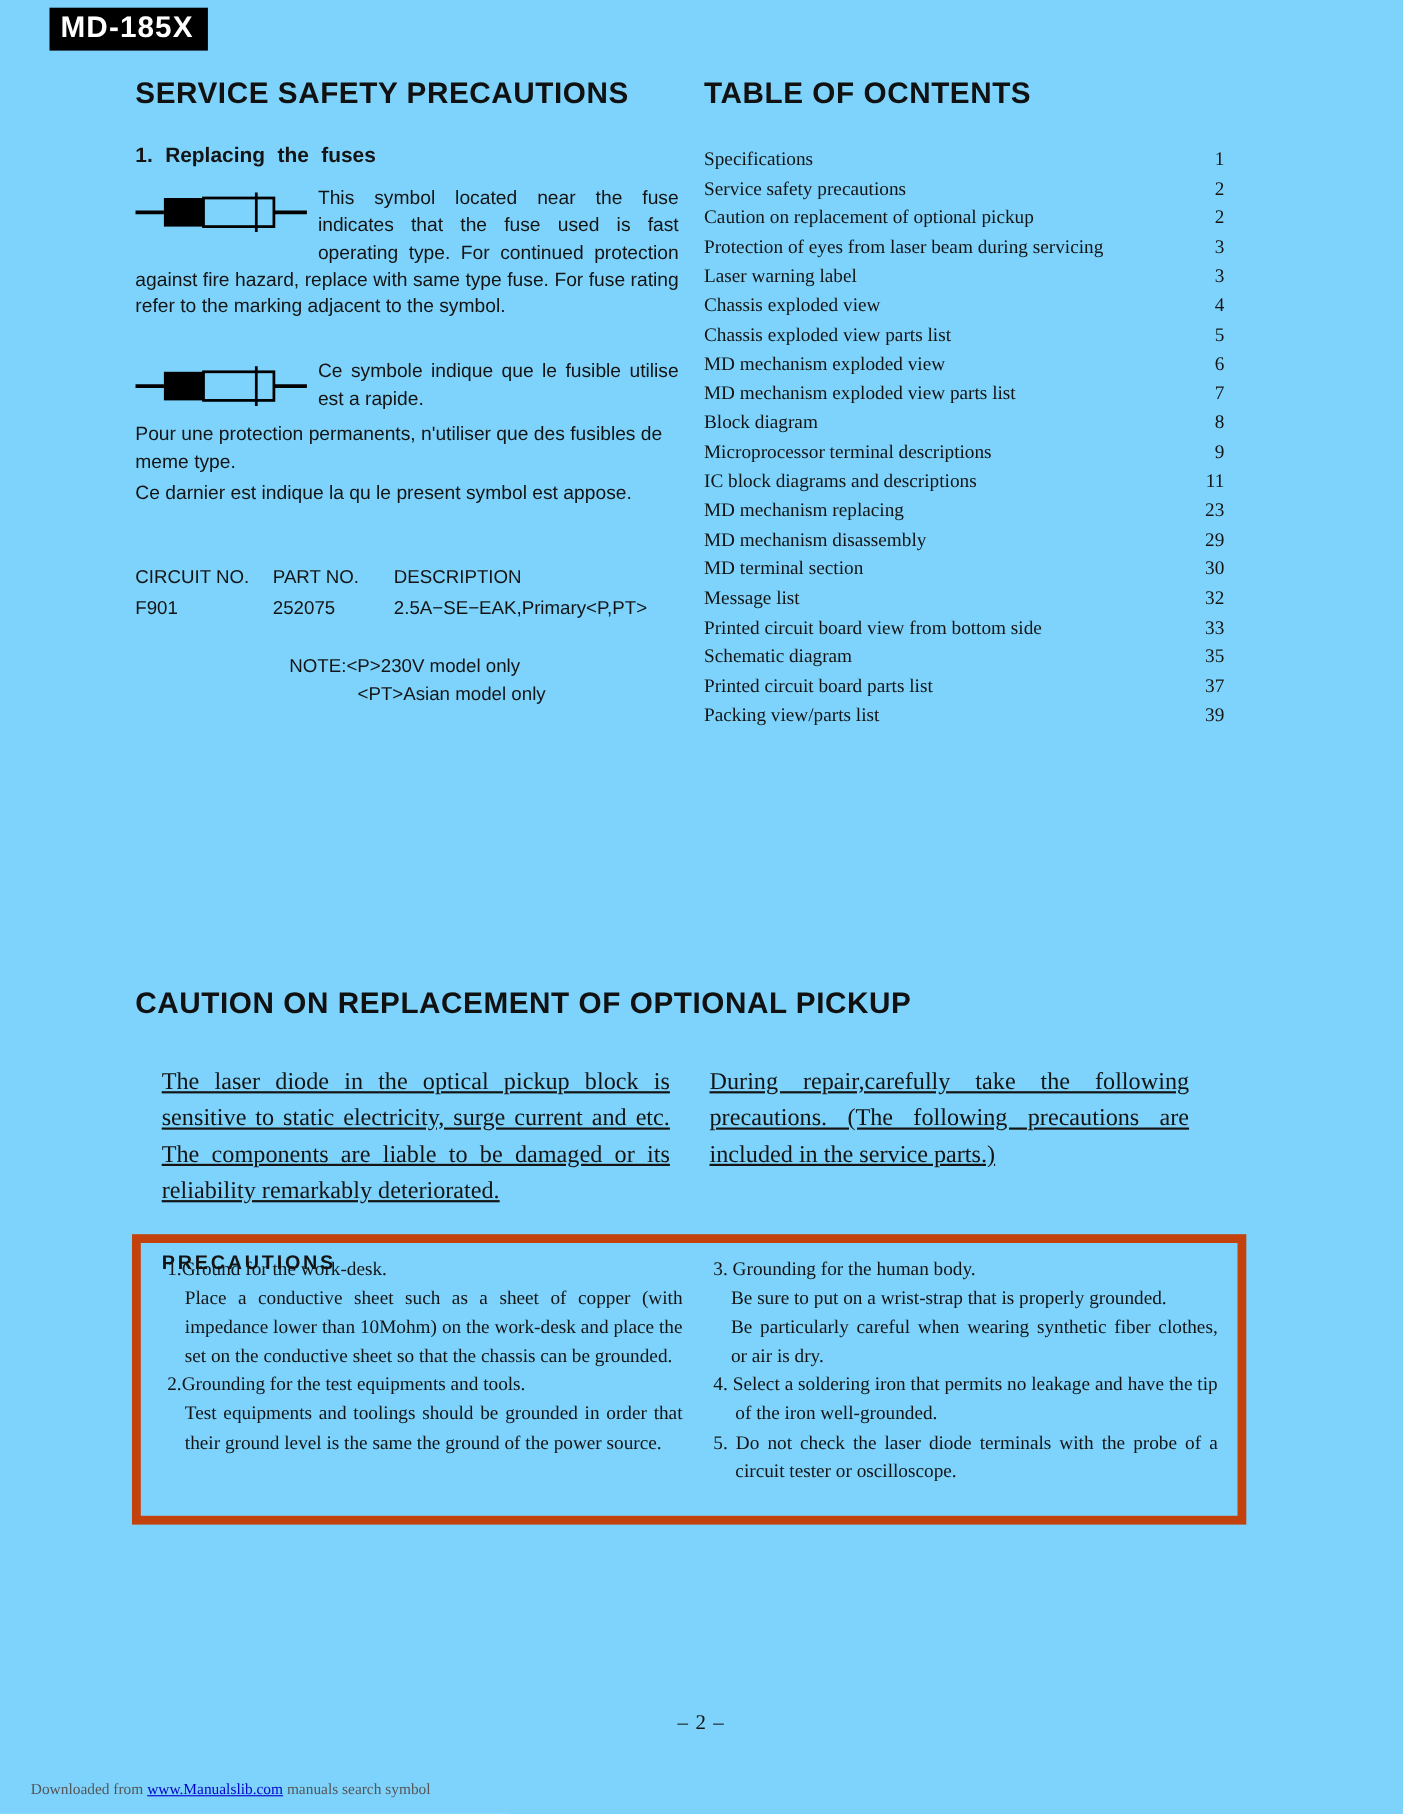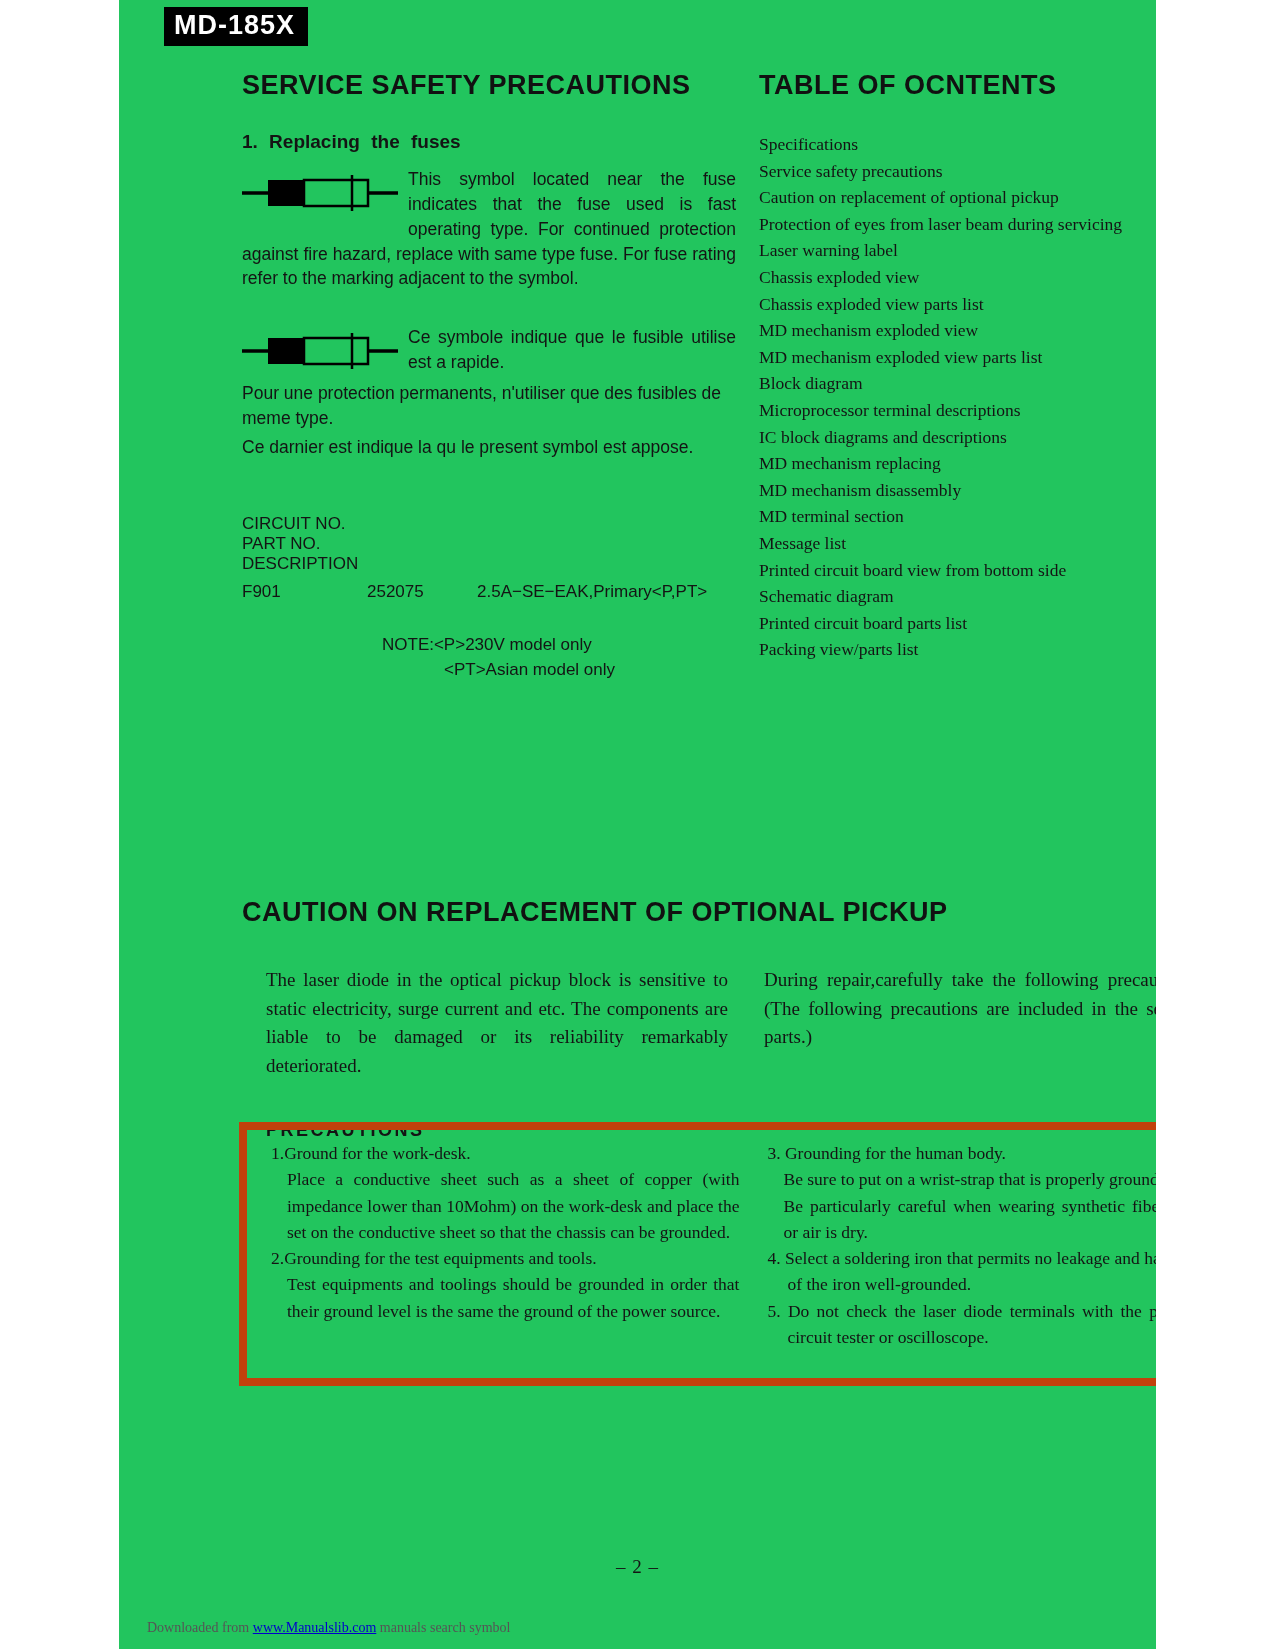--- a/index.html
+++ b/index.html
@@ -1,20 +1,20 @@
 <!DOCTYPE html>
 <html><head>
 <meta charset="utf-8">
 <style>
   * { margin:0; padding:0; box-sizing:border-box; }
   html,body { background:#ffffff; }
   .page {
     position:relative;
-    width:1037px; height:1649px;
-    background:#22c55e;
+    width:1275px; height:1649px;
+    background:#7dd3fc;
     color:#141414;
     font-family:"Liberation Sans", sans-serif;
     overflow:hidden;
     margin:0 auto;
   }
   .model-badge {
     position:absolute; left:45px; top:7px;
     background:#000; color:#fff;
     font-weight:bold; font-size:27px;
     padding:3px 13px 5px 10px;
@@ -36,37 +36,37 @@
   .fuse-block { overflow:visible; }
   .fuse-icon { float:left; margin:6px 8px 2px 0; }
   .clear { clear:both; }
   .fr-para { font-size:17.5px; line-height:1.42; margin-top:4px; }
 
   .circuit-table { margin-top:54px; font-size:17px; }
   .ct-row { display:flex; margin-bottom:6px; }
   .ct-c1 { width:125px; }
   .ct-c2 { width:110px; }
   .ct-c3 { flex:1; }
-  .ct-header { margin-bottom:8px;flex-direction:column; }
+  .ct-header { margin-bottom:8px; }
 
   .note-block { margin-top:30px; margin-left:140px; font-size:17px; line-height:1.5; }
   .note-line2 { padding-left:62px; }
 
   .toc-list { font-family:"Liberation Serif", serif; font-size:17.5px; }
   .toc-row { display:flex; justify-content:space-between; line-height:26.6px; }
   .toc-label { }
   .toc-page { text-align:right; min-width:36px; }
 
   .caution-section { position:absolute; left:123px; top:897px; width:1012px; }
   .caution-cols { display:flex; margin-top:38px; }
   .caution-col-l { width:462px; margin-left:24px; }
   .caution-col-r { width:436px; margin-left:36px; }
   .serif-para {
     font-family:"Liberation Serif", serif;
-    font-size:19px; line-height:1.5; text-align:justify;
+    font-size:22px; line-height:1.5; text-align:justify;text-decoration:underline;
   }
   .precautions-head {
     margin-top:40px; margin-left:24px;
     font-size:18px; font-weight:bold; letter-spacing:2.5px;
   }
 
   .precaution-box {
     position:absolute; left:120px; top:1122px;
     width:1013px; height:264px;
     border:8px solid #c2410c;

